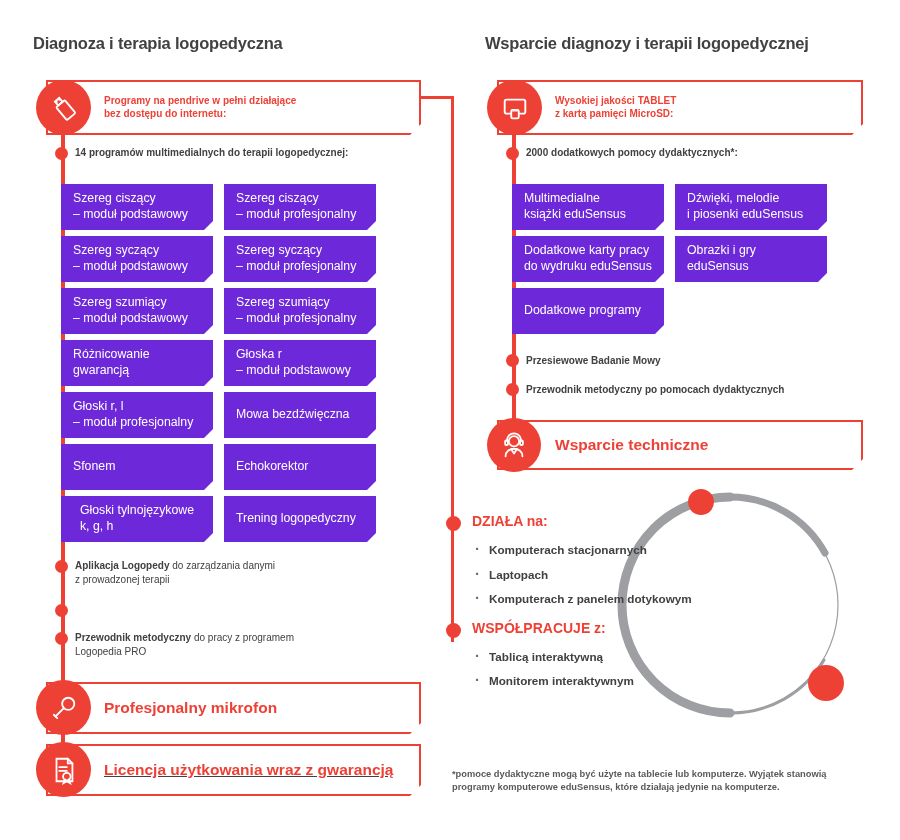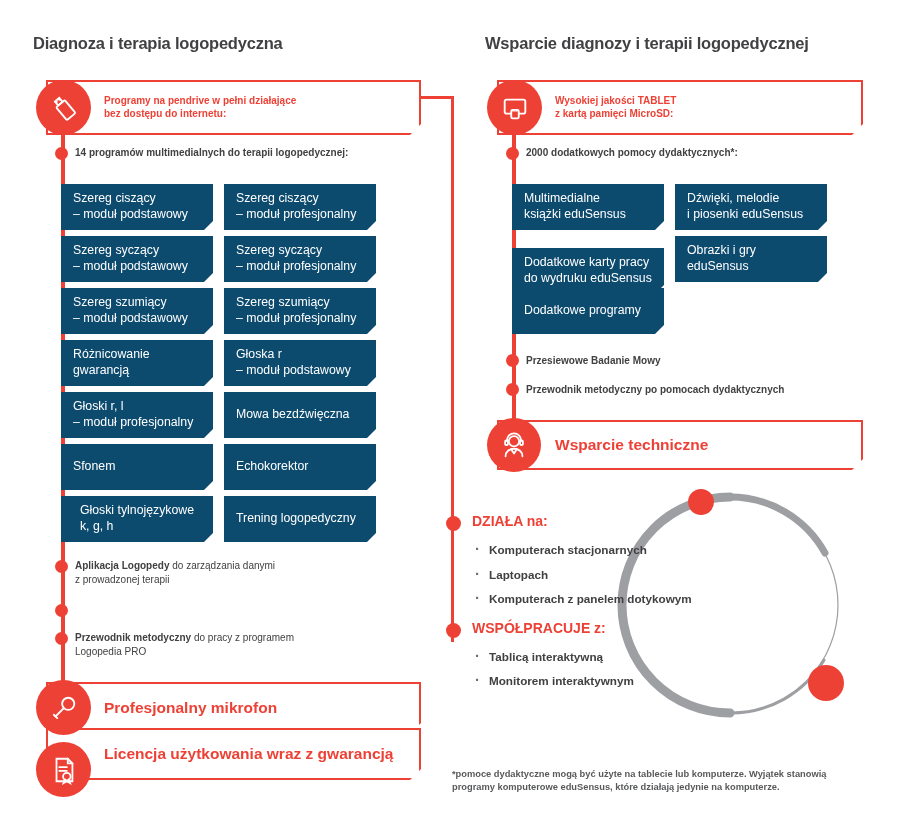--- a/index.html
+++ b/index.html
@@ -38,21 +38,21 @@
   .callout-text.single { font-size: 15.5px; }
 
   
   .icon-badge {
     position: absolute; border-radius: 50%; background: #ee4136;
     display: flex; align-items: center; justify-content: center; z-index: 5;
   }
 
   
   .pbox {
-    position: absolute; background: #0c4a6e; color: #fff;
+    position: absolute; background: #6d28d9; color: #fff;
     font-size: 12.3px; line-height: 1.3; font-weight: normal;
     display: flex; align-items: center; padding: 0 12px;
     clip-path: polygon(0 0, 100% 0, 100% calc(100% - 9px), calc(100% - 9px) 100%, 0 100%);
   }
 
   
   .tl-dot {
     position: absolute; width: 13px; height: 13px; border-radius: 50%;
     background: #ee4136; z-index: 4;
   }
@@ -223,21 +223,21 @@
   <div class="icon-badge" style="left:36px; top:680px; width:55px; height:55px;">
     <svg width="30" height="30" viewBox="0 0 32 32" aria-hidden="true">
       <g fill="none" stroke="#fff" stroke-width="2" stroke-linecap="round">
         <circle cx="20.5" cy="11.5" r="6.5"></circle>
         <line x1="15.8" y1="16.2" x2="7" y2="25"></line>
         <line x1="5.2" y1="23.2" x2="8.8" y2="26.8"></line>
       </g>
     </svg>
   </div>
 
-  <div class="callout notch-br" style="left:46px; top:728px; width:375px; height:52px;">
+  <div class="callout notch-br" style="left:46px; top:744px; width:375px; height:52px;text-decoration:underline;">
     <div class="callout-text single">Licencja użytkowania wraz z gwarancją</div>
   </div>
   <div class="icon-badge" style="left:36px; top:742px; width:55px; height:55px;">
     <svg width="30" height="30" viewBox="0 0 32 32" aria-hidden="true">
       <g fill="none" stroke="#fff" stroke-width="1.9" stroke-linecap="round">
         <path d="M8 4 h12 l5 5 v19 H8 Z"></path>
         <path d="M20 4 v5 h5"></path>
         <line x1="11" y1="13" x2="19" y2="13"></line>
         <line x1="11" y1="17" x2="19" y2="17"></line>
         <circle cx="19" cy="23" r="4"></circle>
@@ -280,21 +280,21 @@
       <div>Multimedialne</div>
       <div>książki eduSensus</div>
     </div>
   </div>
   <div class="pbox" style="left:220px; top:184px; width:152px; height:46px;">
     <div>
       <div>Dźwięki, melodie</div>
       <div>i piosenki eduSensus</div>
     </div>
   </div>
-  <div class="pbox" style="left:57px;  top:236px; width:152px; height:46px;margin-top:12px;">
+  <div class="pbox" style="left:57px;  top:236px; width:152px; height:46px;">
     <div>
       <div>Dodatkowe karty pracy</div>
       <div>do wydruku eduSensus</div>
     </div>
   </div>
   <div class="pbox" style="left:220px; top:236px; width:152px; height:46px;">
     <div>
       <div>Obrazki i gry eduSensus</div>
       <div></div>
     </div>

